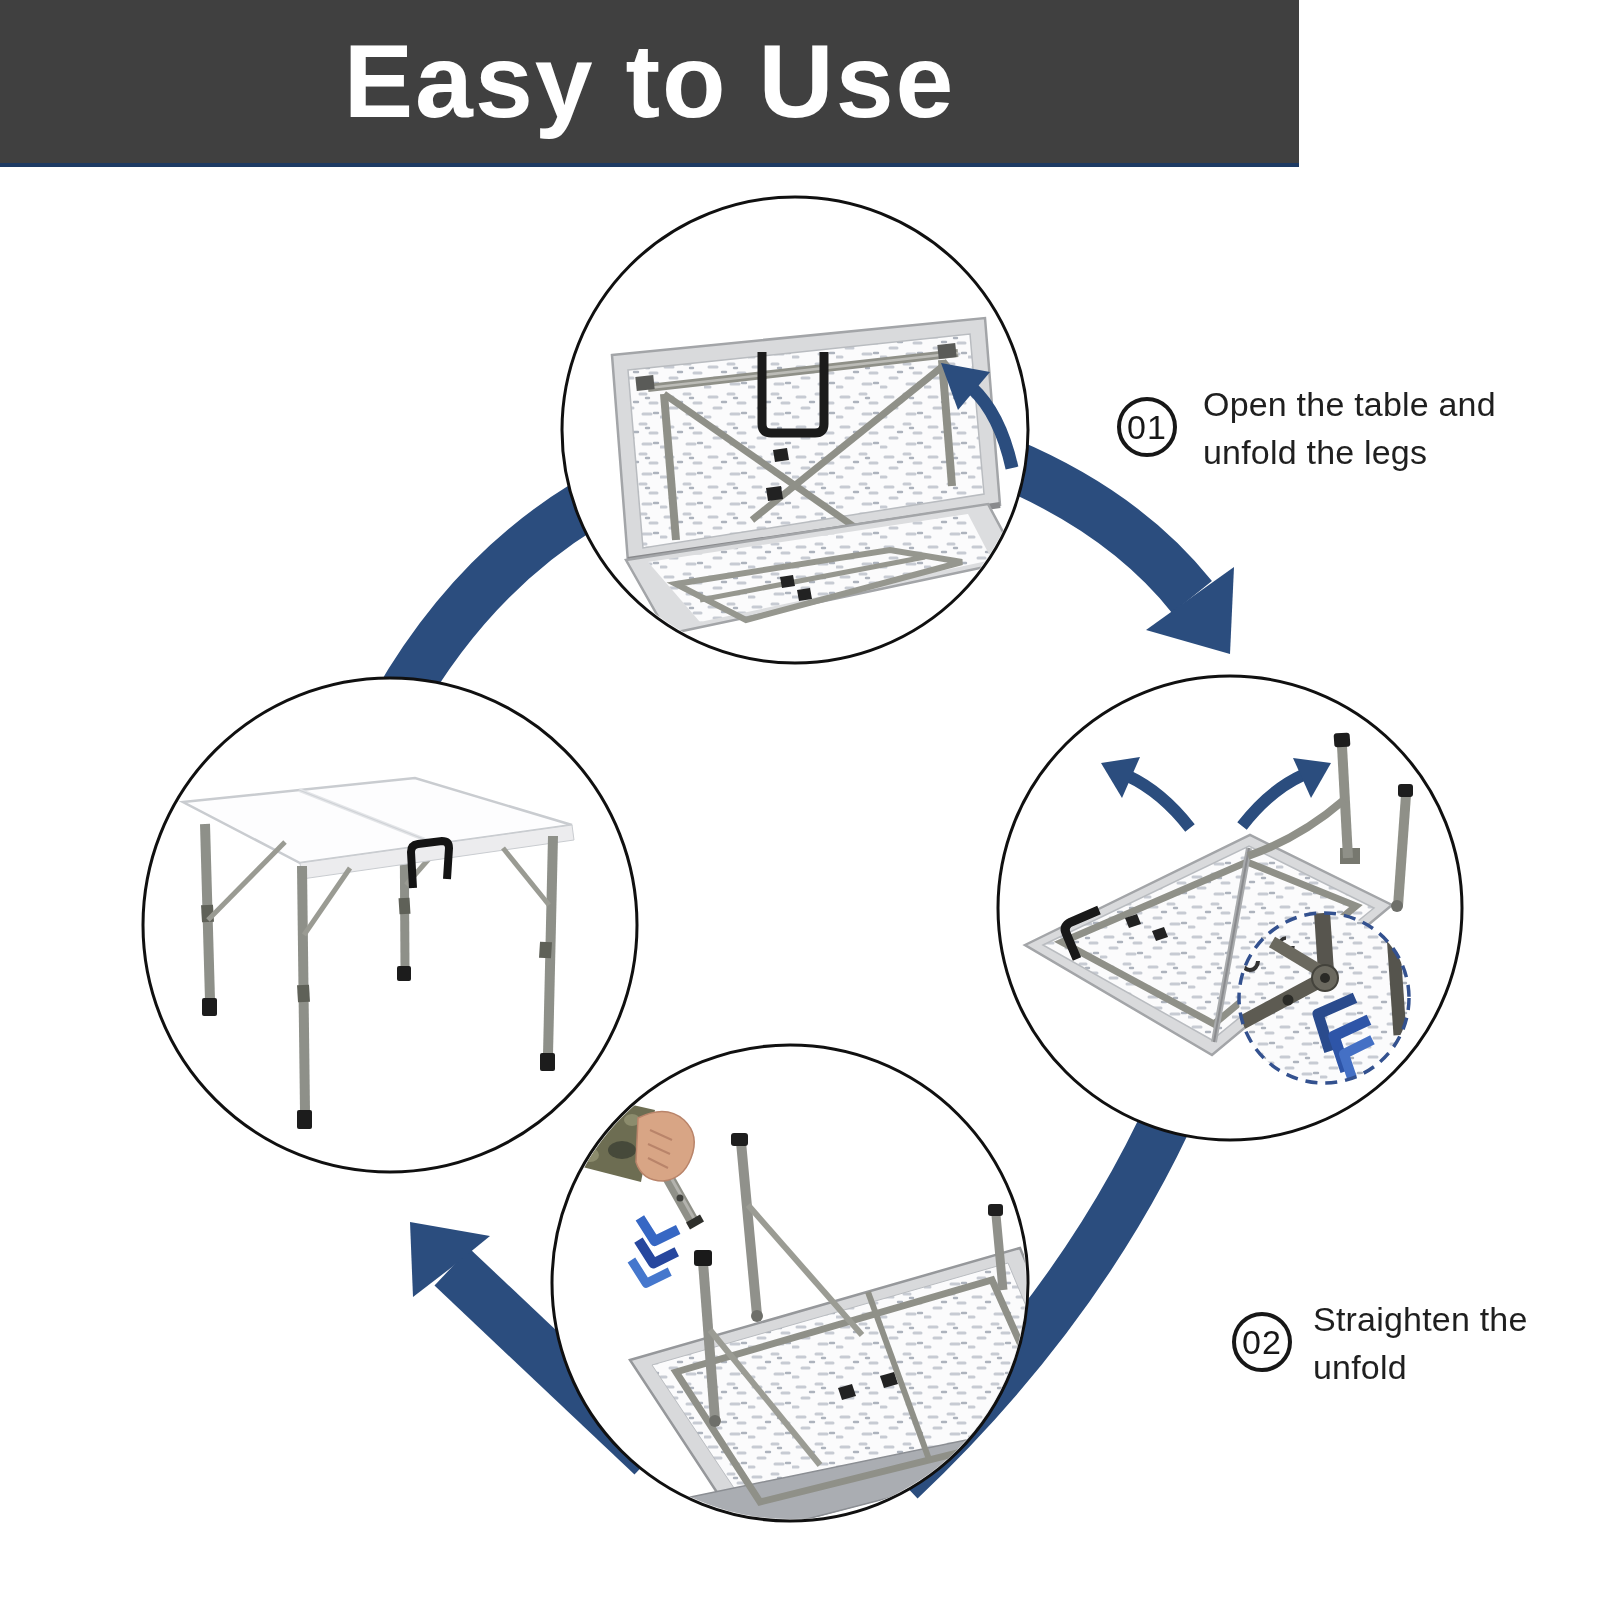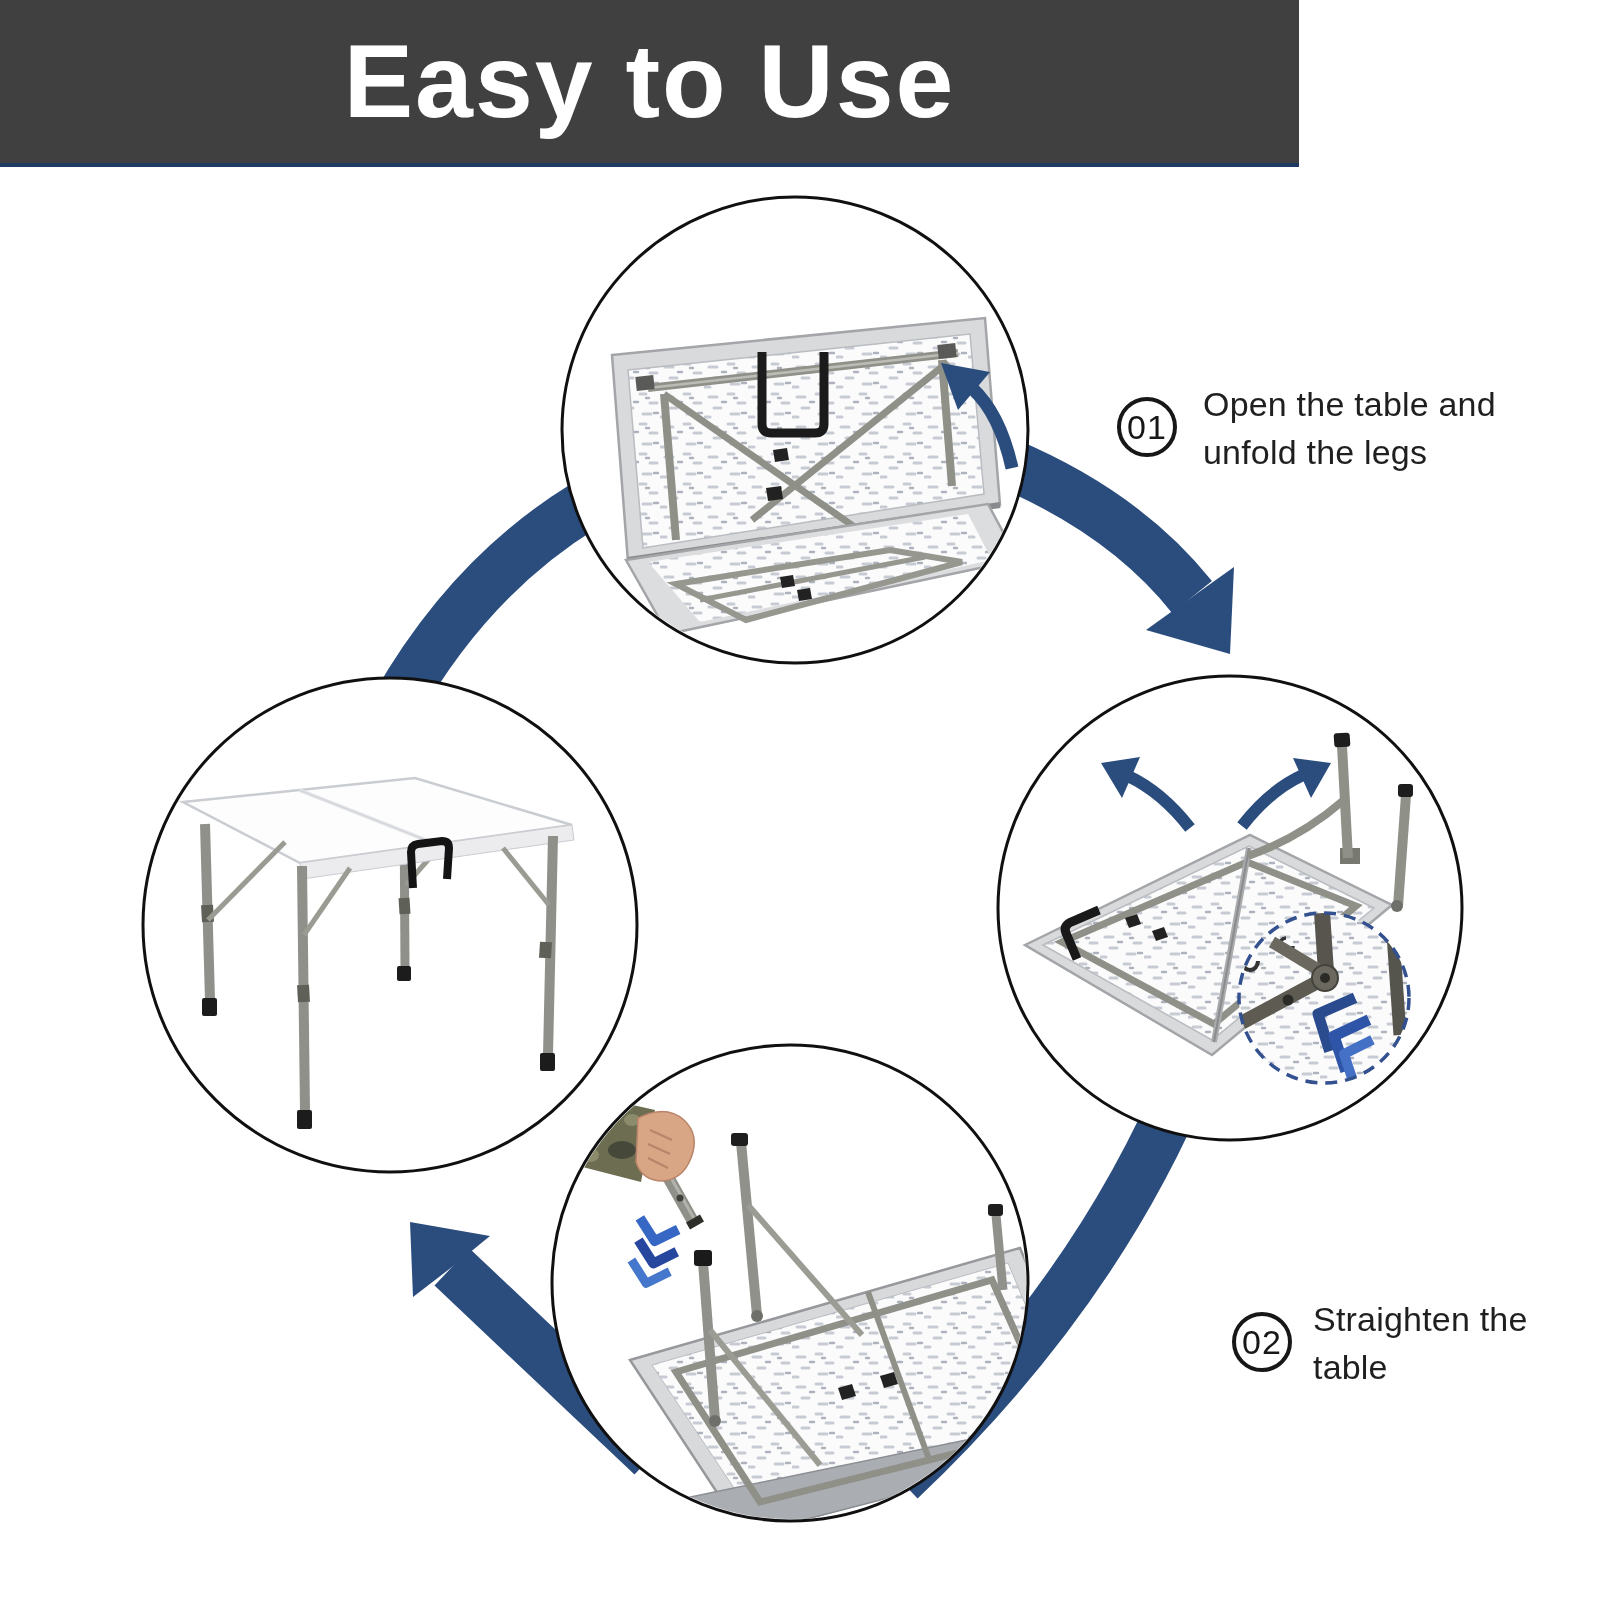--- a/index.html
+++ b/index.html
@@ -257,16 +257,16 @@
   <div class="step s1">
     <div class="badge">
         <span>01</span>
       </div>
     <div class="stext">Open the table and unfold the legs</div>
   </div>
   <div class="step s2">
     <div class="badge">
         <span>02</span>
       </div>
-    <div class="stext">Straighten the table</div>
+    <div class="stext">Straighten the unfold</div>
   </div>
 
 </div>
 
 </body></html>

